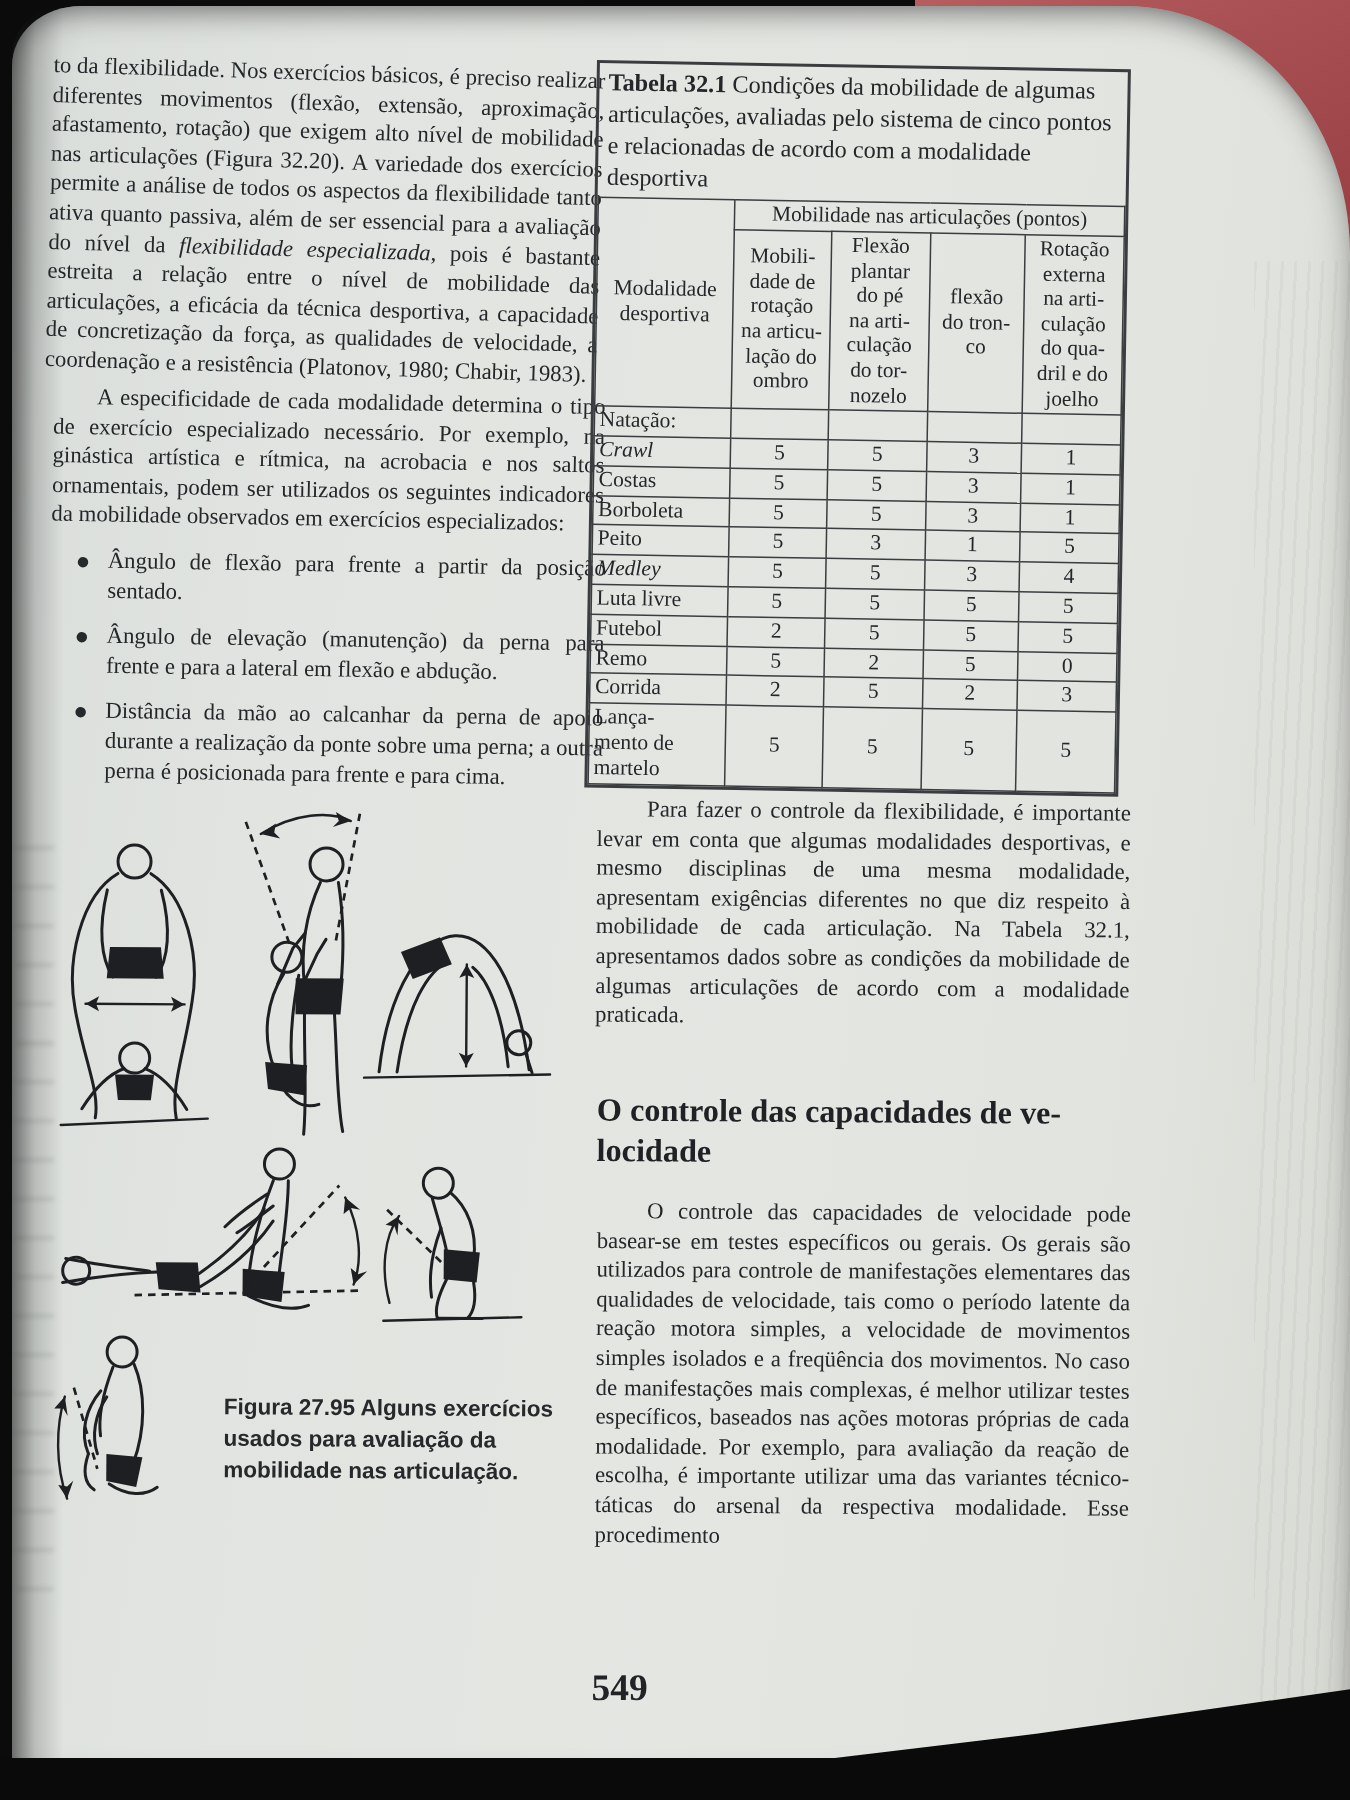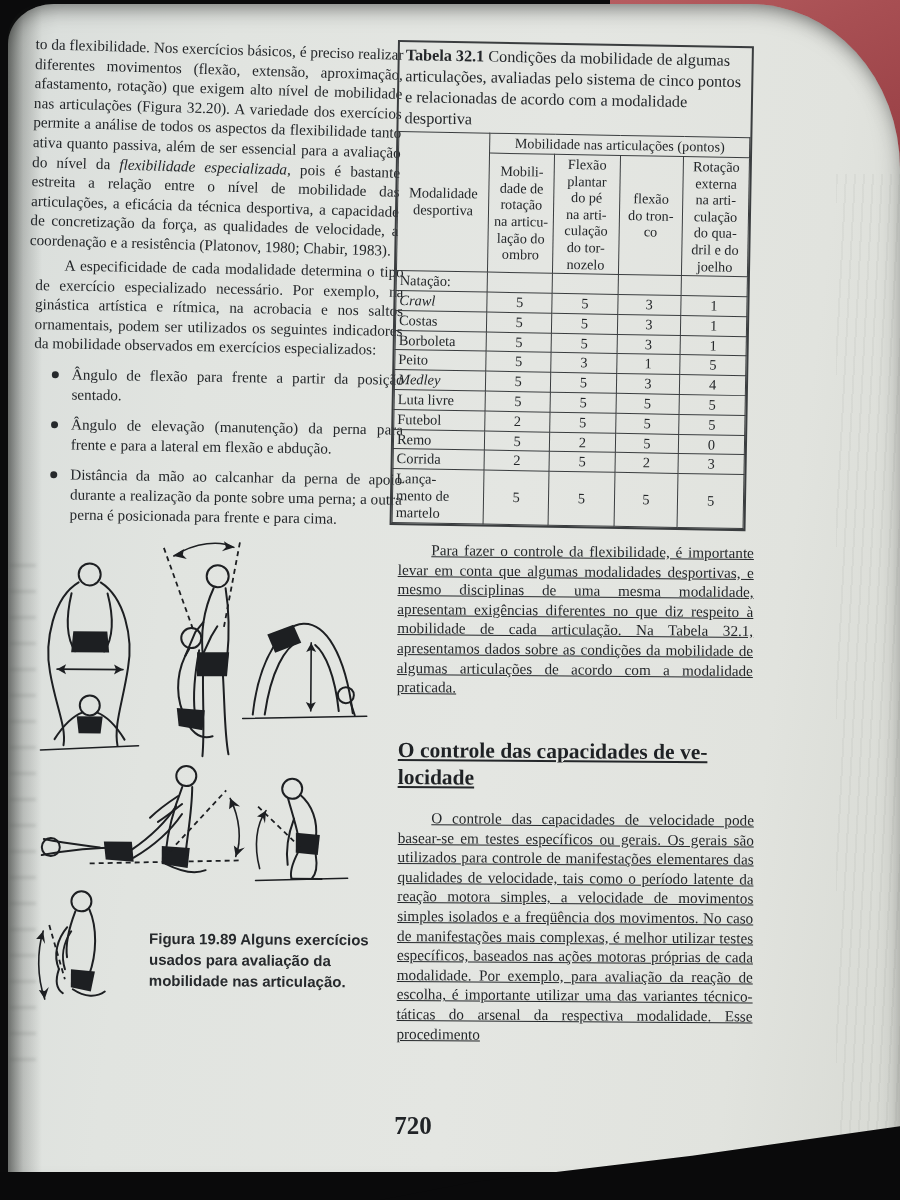--- a/index.html
+++ b/index.html
@@ -83,21 +83,21 @@
   table.mob{border-collapse:collapse;width:100%;font-size:14.4px;color:#24272a;}
   table.mob th,table.mob td{border:1px solid #3a3d3f;font-weight:normal;padding:1px 3px;vertical-align:middle;}
   table.mob .corner{width:88px;text-align:center;white-space:pre-line;line-height:17px;}
   table.mob .group{text-align:center;font-size:14.2px;line-height:17px;}
   table.mob .colh{text-align:center;white-space:pre-line;line-height:16.6px;font-size:14.2px;}
   table.mob td.lab{text-align:left;white-space:pre-line;line-height:16.8px;}
   table.mob td.val{text-align:center;width:62px;line-height:16.8px;}
   table.mob td.it{font-style:italic;}
   table.mob tr.thin-row td{height:15px;}
   
-  .right-col{position:absolute;left:390px;top:30px;width:356px;text-decoration:underline;}
+  .right-col{position:absolute;left:390px;top:20px;width:356px;}
   .right-col .rp1{margin:506px 0 0 0;text-indent:2.2em;transform:rotate(.5deg);transform-origin:top left;}
   .section-heading{
     margin:40px 0 0 0;font-weight:bold;font-size:21.5px;line-height:27px;
     color:#1f2225;white-space:pre-line;text-align:left;transform:rotate(.4deg);transform-origin:top left;
   }
   .right-col .rp2{margin:17px 0 0 0;text-indent:2.2em;transform:rotate(.4deg);transform-origin:top left;}
   .page-num{
     position:absolute;left:320px;top:1108px;width:170px;text-align:center;
     font-weight:bold;font-size:25px;color:#212427;
   }
@@ -218,21 +218,21 @@
         <path class="stroke" d="M32,44 C22,56 18,72 24,86"></path>
         <path class="stroke" d="M36,48 C28,60 26,74 30,86"></path>
         <path class="ink" d="M36,86 L60,88 L56,108 L36,104 Z"></path>
         <path class="stroke" d="M24,86 C20,98 22,106 28,110"></path>
         <path class="stroke" d="M38,106 C50,114 62,114 70,108"></path>
         <path class="dash" d="M14,42 L30,96"></path>
         <path class="thin" d="M10,116 C2,94 2,68 8,48"></path>
         <path class="ink" d="M8,48 l-7,8 l6,0 l3,5 Z"></path>
         <path class="ink" d="M10,116 l-6,-9 l6,1 l4,-4 Z"></path>
       </svg>
-      <div class="figure-caption"><span>Figura 19.89</span><span> Alguns exercícios usados para avaliação da mobilidade nas articulação.</span></div>
+      <div class="figure-caption"><span>Figura 27.95</span><span> Alguns exercícios usados para avaliação da mobilidade nas articulação.</span></div>
     </div>
   </div>
 
   <div class="table-wrap">
     <div class="t-title"><b>Tabela 32.1</b><span> Condições da mobilidade de algumas articulações, avaliadas pelo sistema de cinco pontos e relacionadas de acordo com a modalidade desportiva</span></div>
     <table class="mob">
       <tbody>
           <tr>
         <th class="corner" rowspan="2">Modalidade
 desportiva</th>
@@ -346,17 +346,17 @@
       </table>
   </div>
 
   <div class="right-col body-text">
     <p class="rp1">Para fazer o controle da flexibilidade, é importante levar em conta que algumas modalidades desportivas, e mesmo disciplinas de uma mesma modalidade, apresentam exigências diferentes no que diz respeito à mobilidade de cada articulação. Na Tabela 32.1, apresentamos dados sobre as condições da mobilidade de algumas articulações de acordo com a modalidade praticada.</p>
     <h2 class="section-heading">O controle das capacidades de ve-
 locidade</h2>
     <p class="rp2">O controle das capacidades de velocidade pode basear-se em testes específicos ou gerais. Os gerais são utilizados para controle de manifestações elementares das qualidades de velocidade, tais como o período latente da reação motora simples, a velocidade de movimentos simples isolados e a freqüência dos movimentos. No caso de manifestações mais complexas, é melhor utilizar testes específicos, baseados nas ações motoras próprias de cada modalidade. Por exemplo, para avaliação da reação de escolha, é importante utilizar uma das variantes técnico-táticas do arsenal da respectiva modalidade. Esse procedimento</p>
   </div>
 
-  <div class="page-num">720</div>
+  <div class="page-num">549</div>
 </div>
 
 <div class="bottom-shadow"></div>
 <div class="bottom-shadow-soft"></div>
 
 </body></html>

